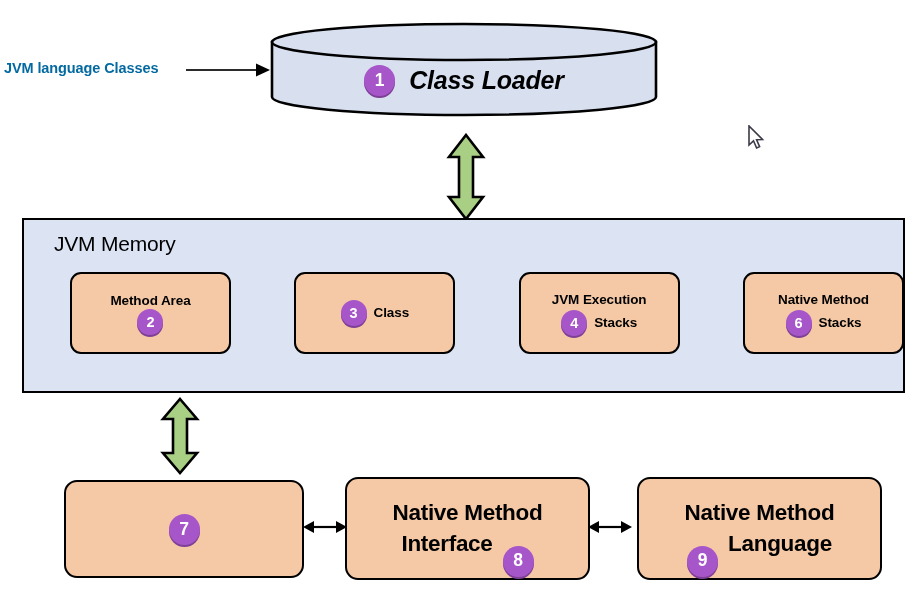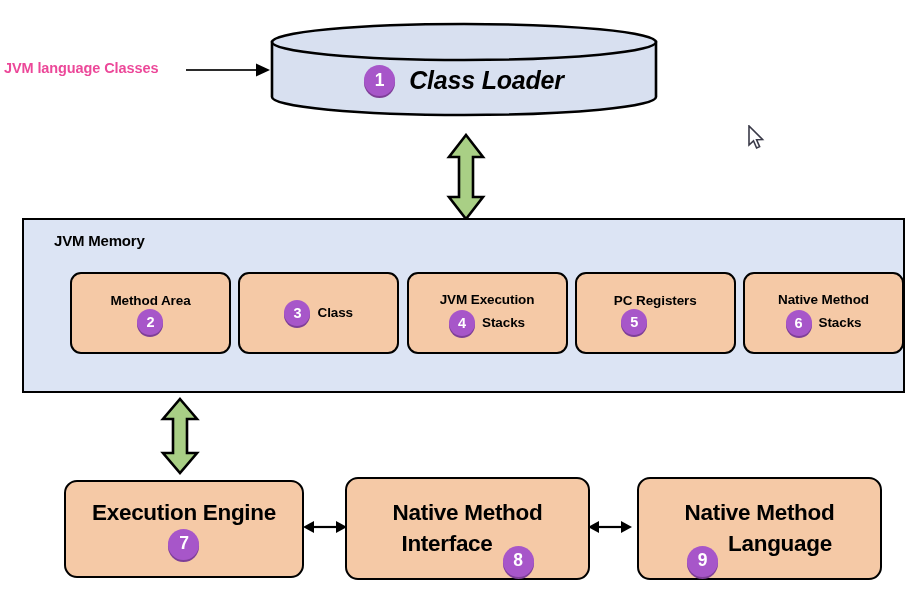--- a/index.html
+++ b/index.html
@@ -28,21 +28,21 @@
 
   
   .src-label {
     left: 4px;
     top: 60px;
     width: 180px;
     font-size: 14.5px;
     font-weight: bold;
     letter-spacing: -0.1px;
     line-height: 1.15;
-    color: #ec4899;
+    color: #0369a1;
   }
 
   
   .cylinder {
     left: 270px;
     top: 22px;
     width: 388px;
     height: 95px;
   }
   .cyl-svg { position: absolute; left: 0; top: 0; }
@@ -72,22 +72,22 @@
     top: 218px;
     width: 883px;
     height: 175px;
     background: #dce4f4;
     border: 2.5px solid #000;
   }
   .mem-title {
     position: absolute;
     left: 30px;
     top: 12px;
-    font-size: 15px;
-    font-weight: bold;
+    font-size: 21px;
+    font-weight: normal;
     letter-spacing: -0.2px;
   }
   .mem-row {
     position: absolute;
     left: 26px;
     top: 52px;
     width: 834px;
     height: 78px;
     display: flex;
     justify-content: space-between;
@@ -242,30 +242,20 @@
           <div class="line">
             <span>JVM Execution</span>
           </div>
           <div class="line">
             <span class="badge badge-sm">4</span>
             <span>Stacks</span>
           </div>
         </div>
       </div>
 
-      <div class="mem-box">
-        <div class="lines">
-          <div class="line">
-            <span>PC Registers</span>
-          </div>
-          <div class="line" style="margin-top:-2px; margin-right:42px;">
-            <span class="badge badge-sm">5</span>
-          </div>
-        </div>
-      </div>
 
       <div class="mem-box">
         <div class="lines">
           <div class="line">
             <span>Native Method</span>
           </div>
           <div class="line">
             <span class="badge badge-sm">6</span>
             <span>Stacks</span>
           </div>
@@ -276,23 +266,20 @@
   </div>
 
   <div class="garrow garrow-2">
     <svg width="40" height="78" viewBox="0 0 40 78">
       <polygon points="20,2 37,22 27,22 27,56 37,56 20,76 3,56 13,56 13,22 3,22" fill="#a9cf85" stroke="#000000" stroke-width="2.6" stroke-linejoin="miter"></polygon>
     </svg>
   </div>
 
   <div class="node bot-box box-exec">
     <div class="lines">
-      <div class="line">
-        <span>Execution Engine</span>
-      </div>
       <div class="line" style="margin-top:1px;">
         <span class="badge badge-lg">7</span>
       </div>
     </div>
   </div>
 
   <div class="barrow barrow-ee">
     <svg width="44" height="18" viewBox="0 0 44 18">
       <line x1="7" y1="9" x2="37" y2="9" stroke="#000000" stroke-width="2.2"></line>
       <polygon points="0,9 11,3 11,15" fill="#000000"></polygon>

